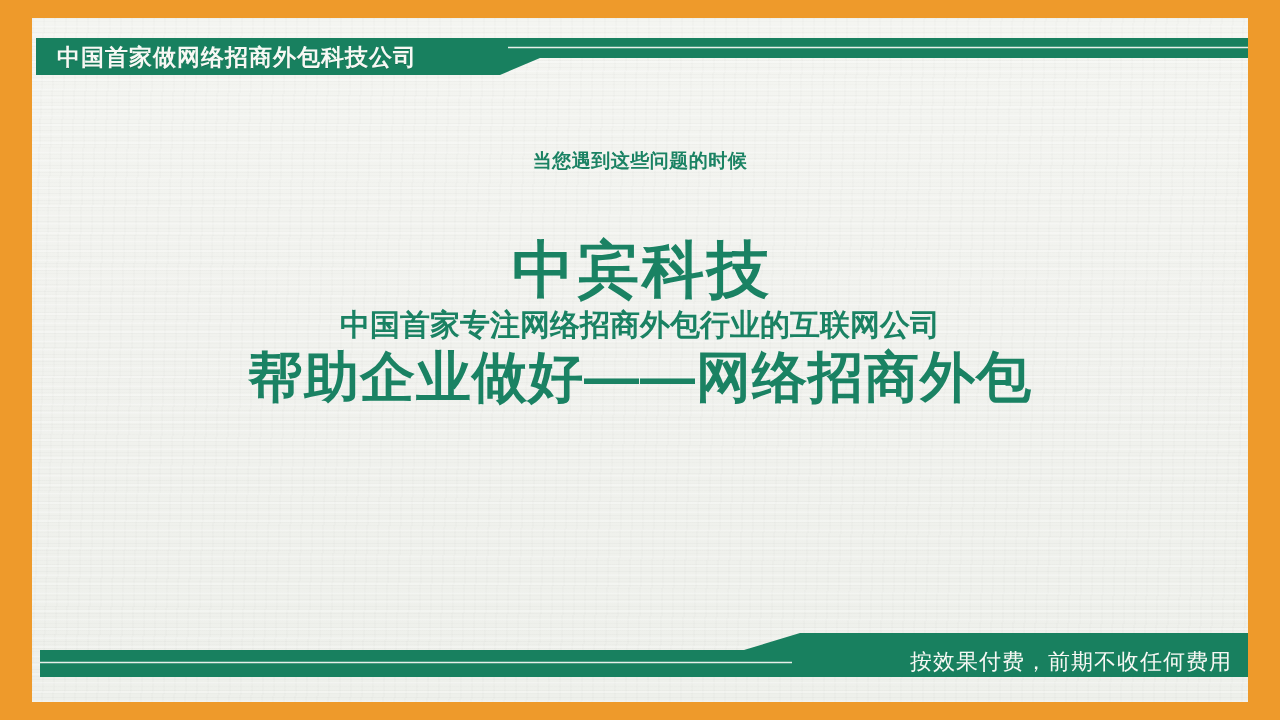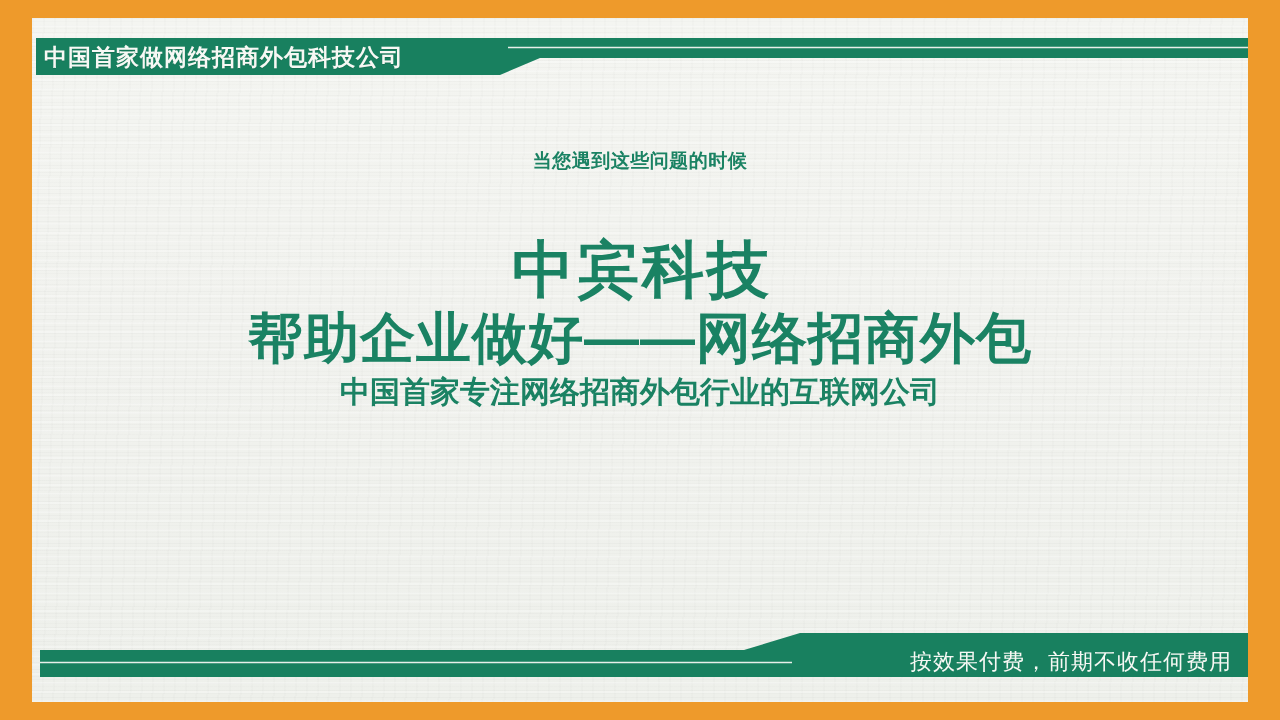--- a/index.html
+++ b/index.html
@@ -73,21 +73,21 @@
     left: 0;
     top: 0;
     width: 1280px;
     height: 720px;
     pointer-events: none;
   }
 
   
   #header-label {
     position: absolute;
-    left: 44px;
+    left: 57px;
     top: 40px;
     height: 34px;
     display: flex;
     align-items: center;
     color: #F7F8F4;
     font-size: 23px;
     font-weight: bold;
     letter-spacing: 1px;
     white-space: nowrap;
     text-shadow: 0 1px 0 rgba(0,0,0,.12);
@@ -162,19 +162,19 @@
     <path d="M 40,650 L 744,650 L 800,633 L 1248,633 L 1248,677 L 40,677 Z" fill="#18805F"></path>
 
     <path d="M 40,662.5 L 792,662.5" stroke="#E8EFEA" stroke-width="1.6" fill="none"></path>
   </svg>
 
   <div id="header-label">中国首家做网络招商外包科技公司</div>
 
   <div id="body-block">
     <p id="kicker">当您遇到这些问题的时候</p>
     <p id="brand">中宾科技</p>
+    <p id="tagline">中国首家专注网络招商外包行业的互联网公司</p>
     <p id="headline">帮助企业做好——网络招商外包</p>
-    <p id="tagline">中国首家专注网络招商外包行业的互联网公司</p>
   </div>
 
   <div id="footer-label">按效果付费，前期不收任何费用</div>
 
 </div>
 
 </body></html>

